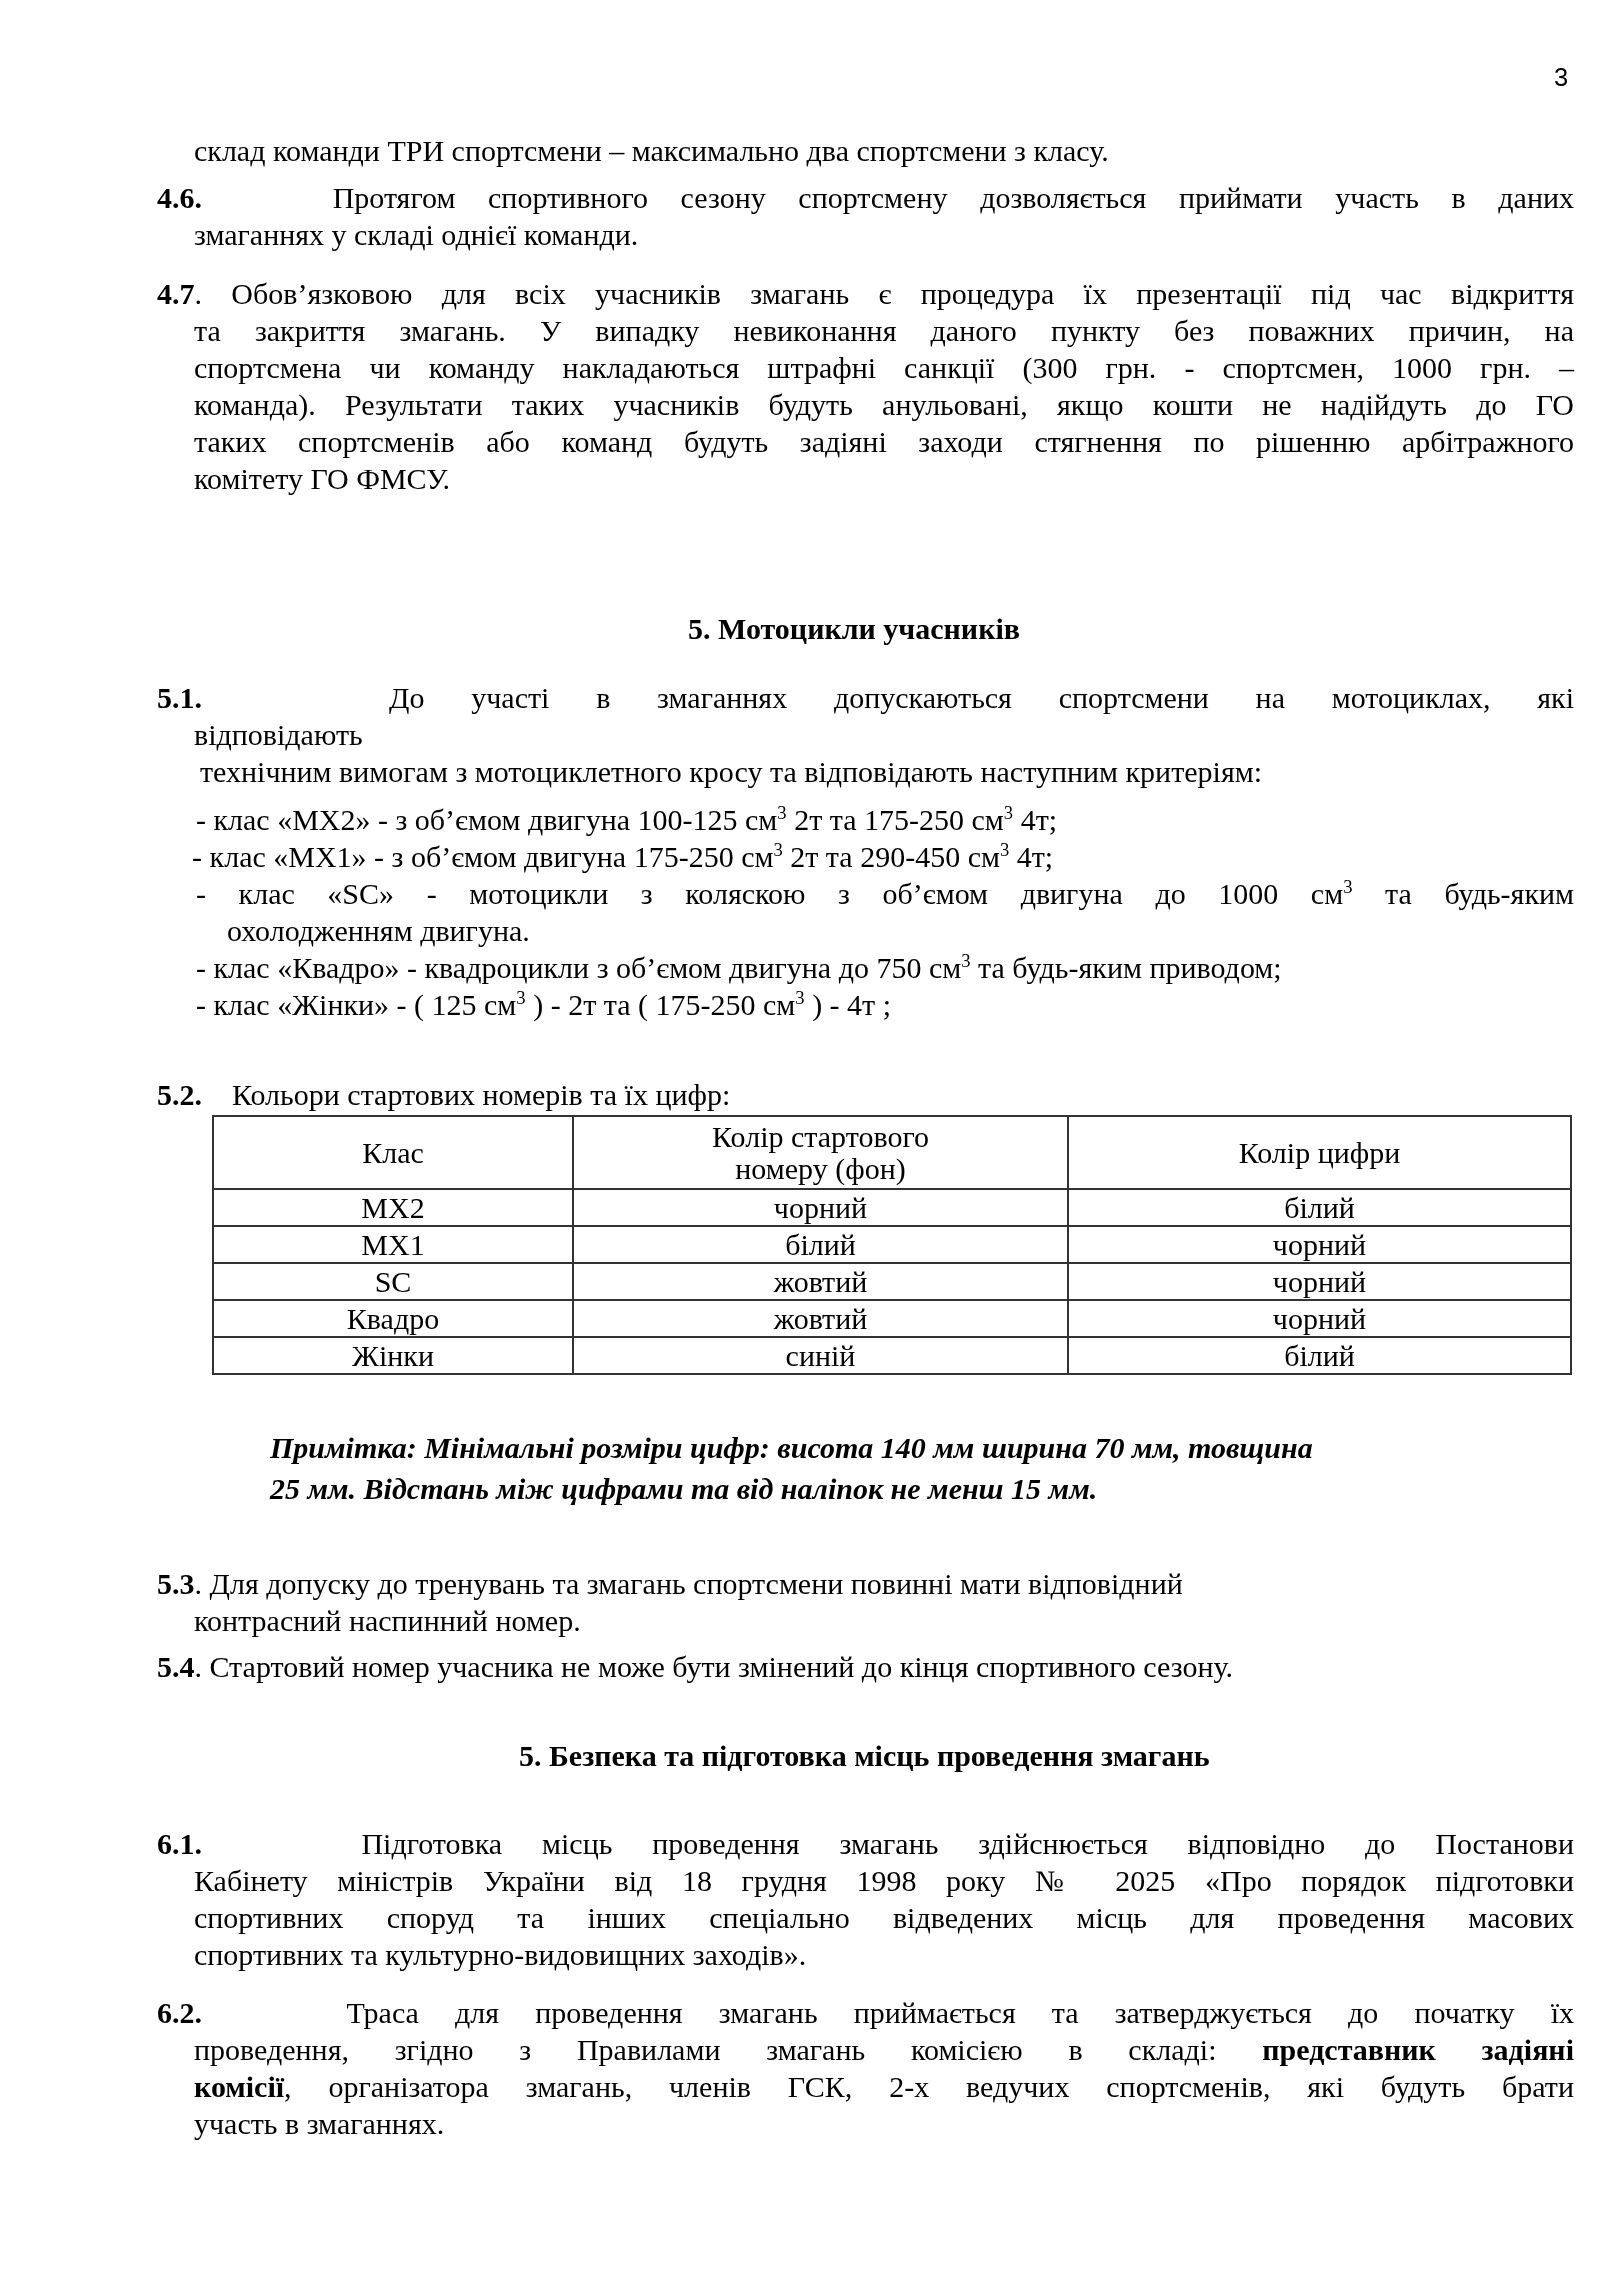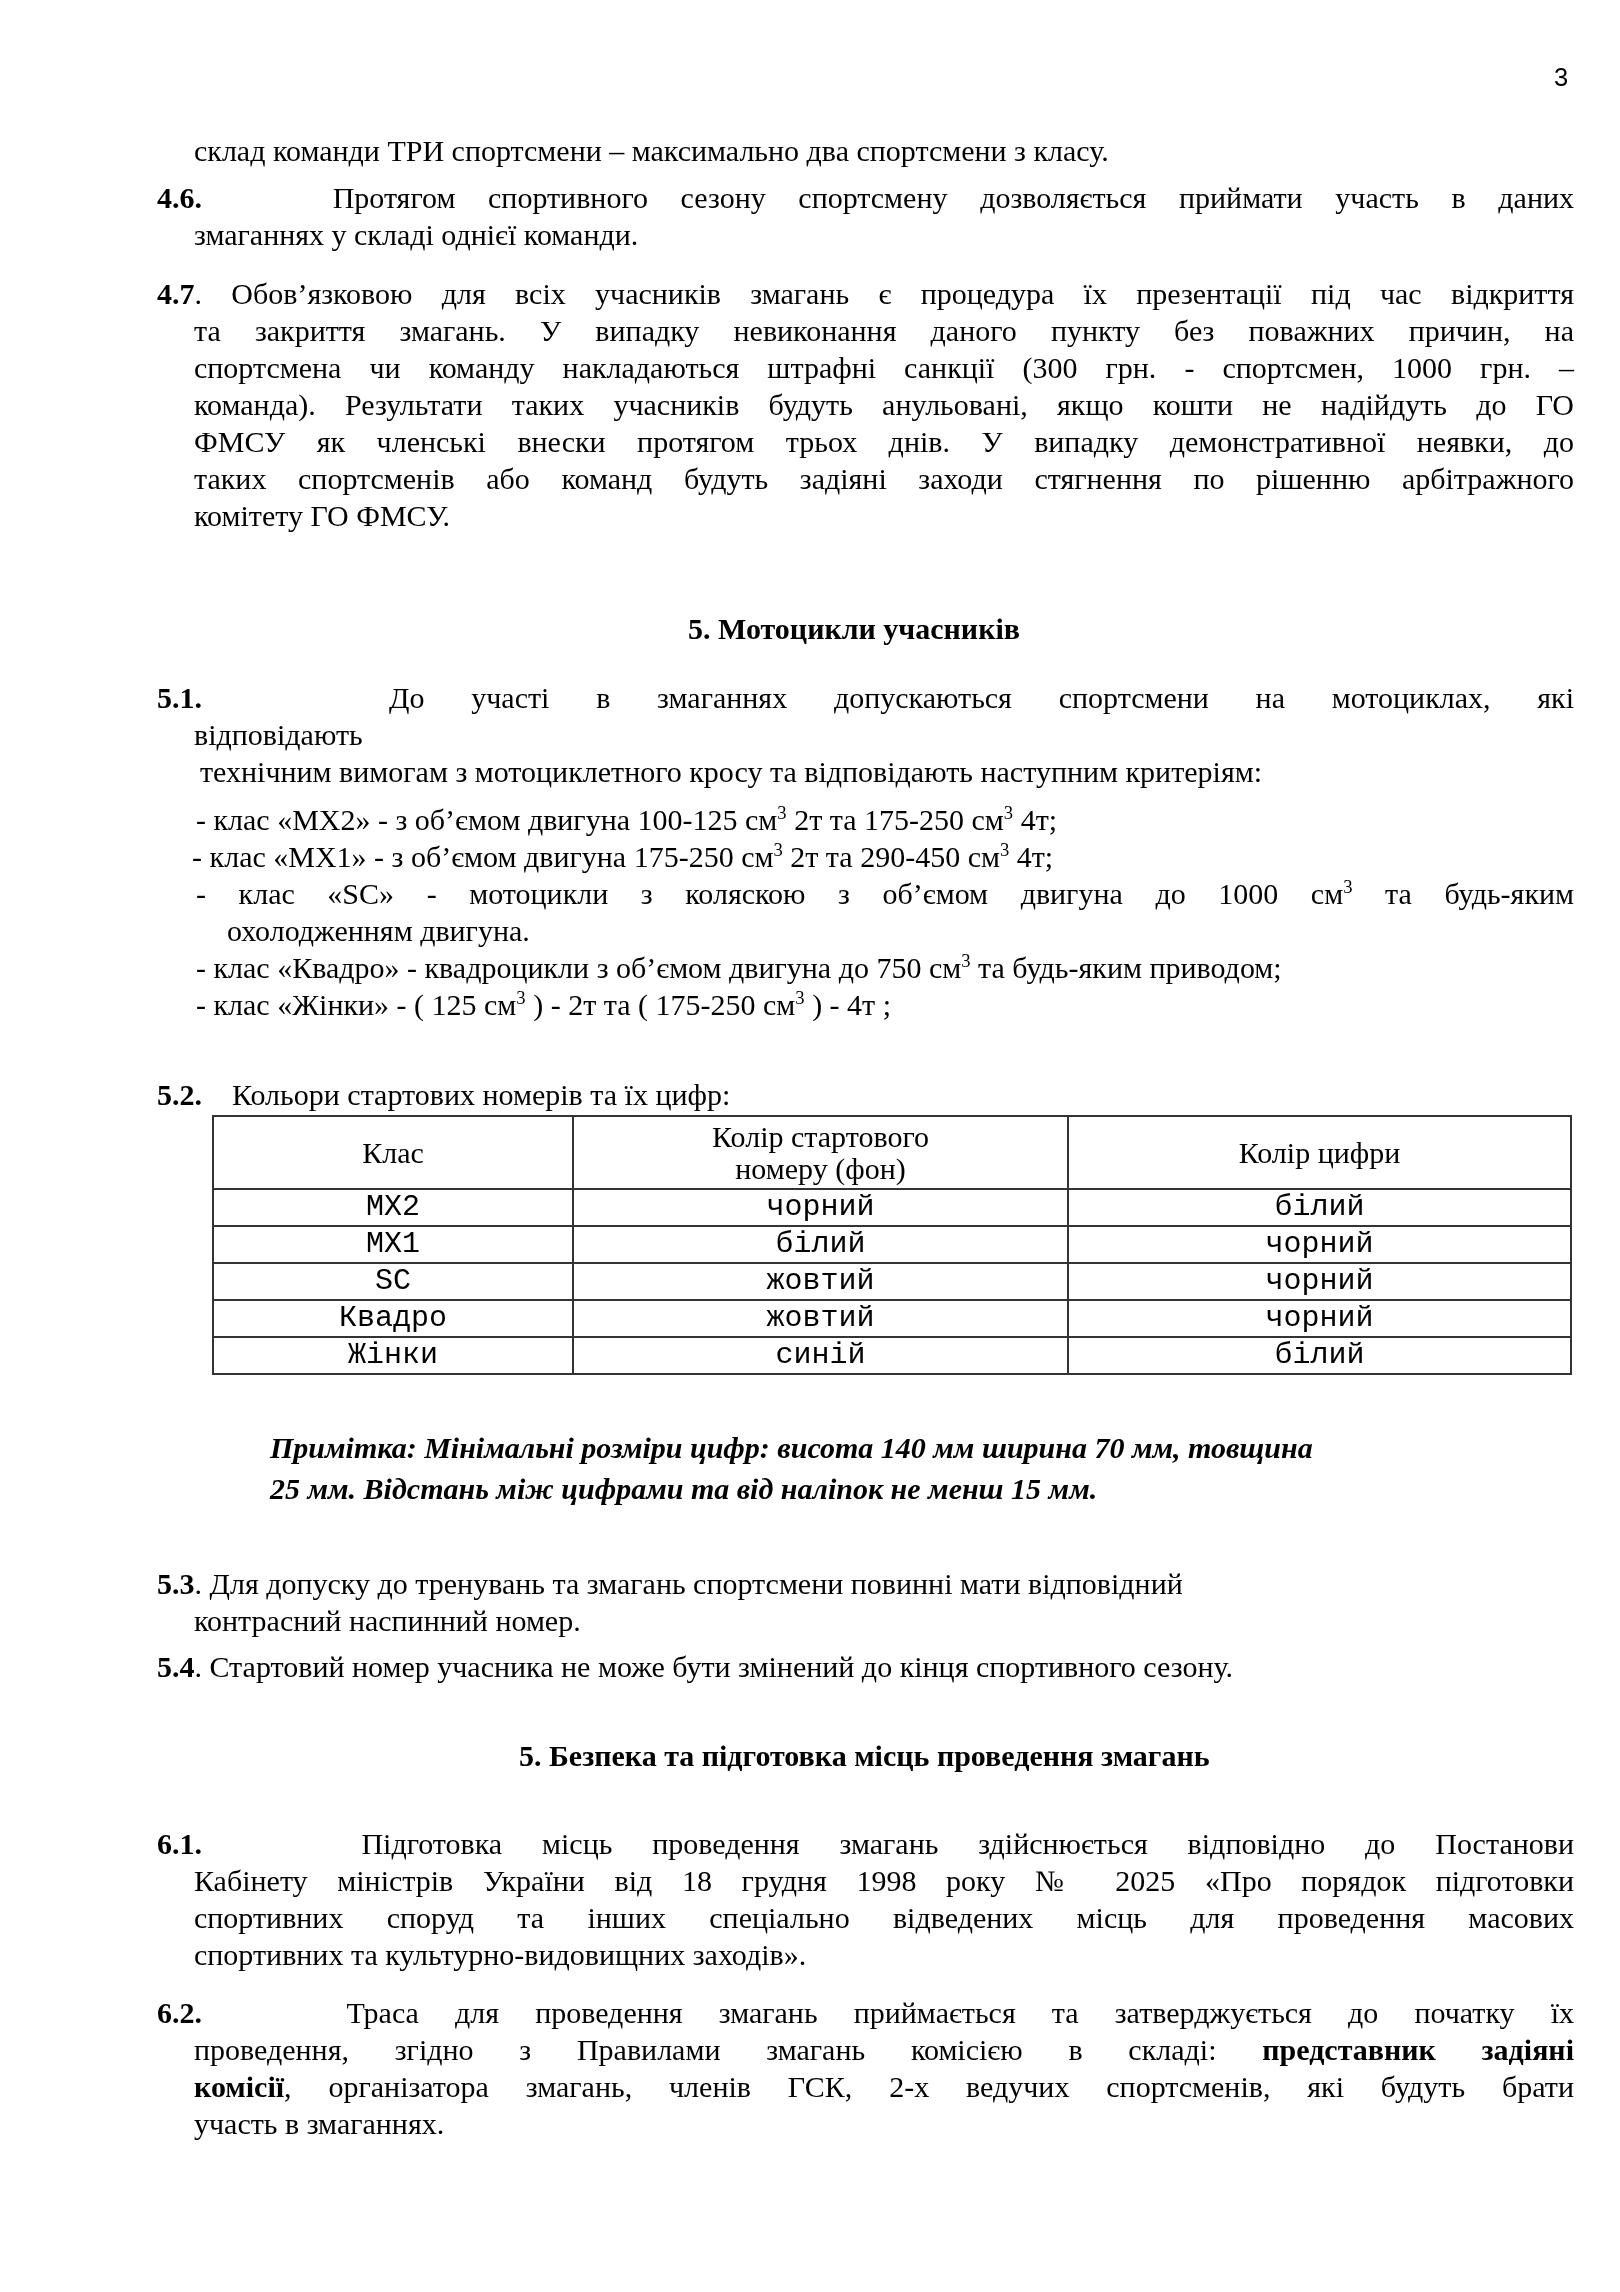--- a/index.html
+++ b/index.html
@@ -21,21 +21,21 @@
   .list-line { white-space: nowrap; height: 37px; }
   sup { font-size: 18.6px; line-height: 0; vertical-align: 10.8px; }
   table.colors {
     position: absolute; left: 212px; top: 1115px; width: 1360px;
     border-collapse: collapse; font-size: 30px;
   }
   table.colors td, table.colors th {
     border: 2px solid #333; text-align: center; padding: 0; font-weight: normal;
   }
   table.colors th { height: 71px; line-height: 32px; }
-  table.colors td { height: 35px; line-height: 33px; font-family: Liberation Mono, monospace; }
+  table.colors td { height: 35px; line-height: 33px; }
   .note {
     position: absolute; left: 270px; top: 1427px; width: 1274px;
     font-weight: bold; font-style: italic; line-height: 41px;
   }
   b.inline { font-weight: bold; }
 </style>
 </head>
 <body>
 
 <div class="page-num">3</div>
@@ -47,21 +47,20 @@
 <div class="block" style="top:179px;">
   <div class="line justify"><span class="num">4.6.</span>&nbsp;&nbsp;&nbsp; <span>Протягом спортивного сезону спортсмену дозволяється приймати участь в даних</span></div>
   <div class="line ind">змаганнях у складі однієї команди.</div>
 </div>
 
 <div class="block" style="top:275px;">
   <div class="line justify"><span class="num">4.7</span><span>. Обов’язковою для всіх учасників змагань є процедура їх презентації під час відкриття</span></div>
   <div class="line justify ind">та закриття змагань.  У випадку невиконання даного пункту без поважних причин, на</div>
   <div class="line justify ind">спортсмена чи команду накладаються штрафні санкції (300 грн. - спортсмен, 1000 грн. –</div>
   <div class="line justify ind">команда). Результати таких учасників будуть анульовані, якщо кошти не надійдуть до ГО</div>
-  <div class="line justify ind">ФМСУ як членські внески протягом трьох днів. У випадку демонстративної неявки, до</div>
   <div class="line justify ind">таких спортсменів або команд будуть задіяні заходи стягнення по рішенню арбітражного</div>
   <div class="line ind">комітету ГО ФМСУ.</div>
 </div>
 
 <div class="heading" style="top:610px; left:688px;">5. Мотоцикли учасників</div>
 
 <div class="block" style="top:679px;">
   <div class="line justify"><span class="num">5.1.</span>&nbsp;&nbsp;&nbsp; <span>До участі в змаганнях допускаються спортсмени на мотоциклах, які</span></div>
   <div class="line ind">відповідають</div>
   <div class="line" style="padding-left:43px;">технічним вимогам з мотоциклетного кросу та відповідають наступним критеріям:</div>

